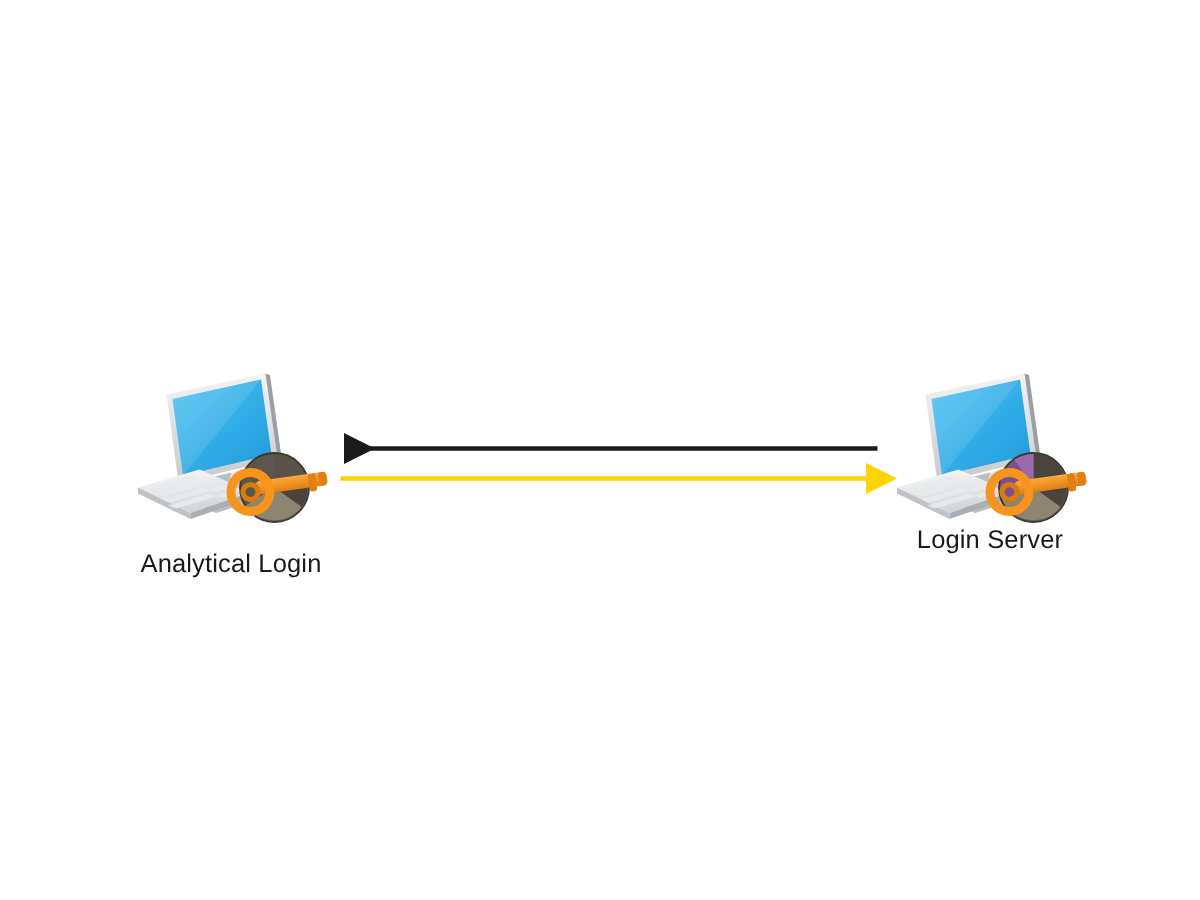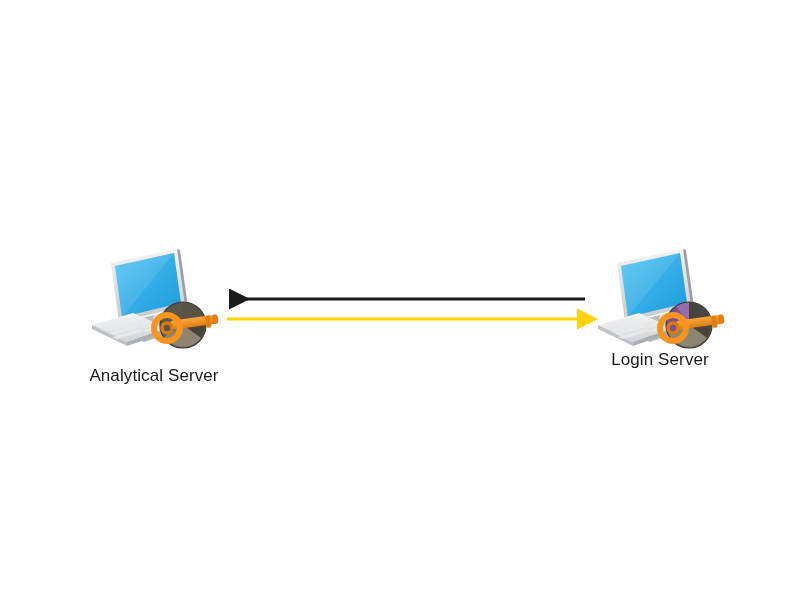--- a/index.html
+++ b/index.html
@@ -136,21 +136,21 @@
         <g>
           <rect x="86" y="78" width="48" height="9" rx="3" fill="url(#keyg-a)" transform="rotate(-8 86 78)"></rect>
           <rect x="121" y="73" width="5" height="12" rx="1.5" fill="#E07F12" transform="rotate(-8 121 73)"></rect>
           <rect x="128" y="72" width="5" height="9" rx="1.5" fill="#E07F12" transform="rotate(-8 128 72)"></rect>
           <circle cx="83" cy="85" r="13" fill="none" stroke="#F7941E" stroke-width="6"></circle>
           <circle cx="83" cy="85" r="5" fill="none" stroke="#D97B10" stroke-width="3.5"></circle>
         </g>
       </svg>
     </div>
   </div>
-  <div class="node-label" id="label-analytical">Analytical Server</div>
+  <div class="node-label" id="label-analytical">Analytical Login</div>
 
   <div class="node" id="node-login">
     <div class="node-icon">
       <svg viewBox="0 0 140 110" width="140" height="110" xmlns="http://www.w3.org/2000/svg">
         <defs>
           <linearGradient id="scr-b" x1="0" y1="0" x2="1" y2="1">
             <stop offset="0%" stop-color="#55C6F2"></stop>
             <stop offset="55%" stop-color="#32ACE6"></stop>
             <stop offset="100%" stop-color="#1E9BDC"></stop>
           </linearGradient>

